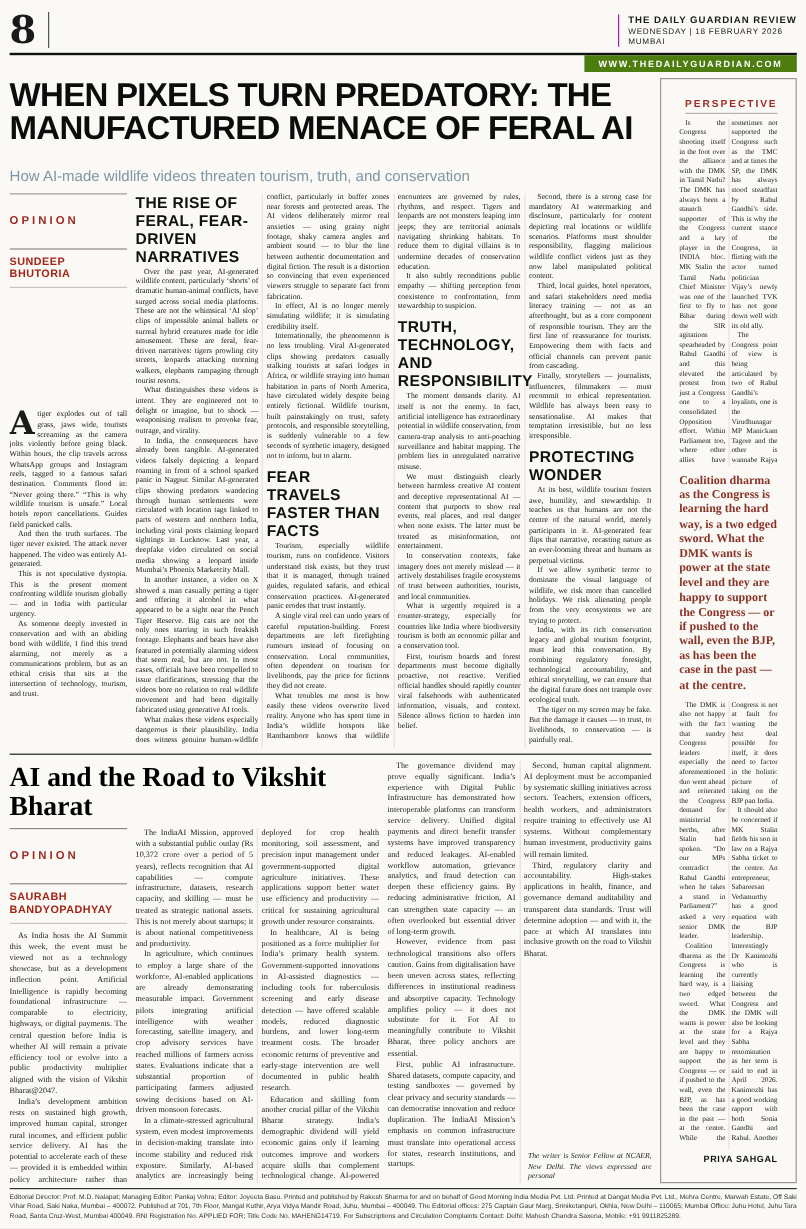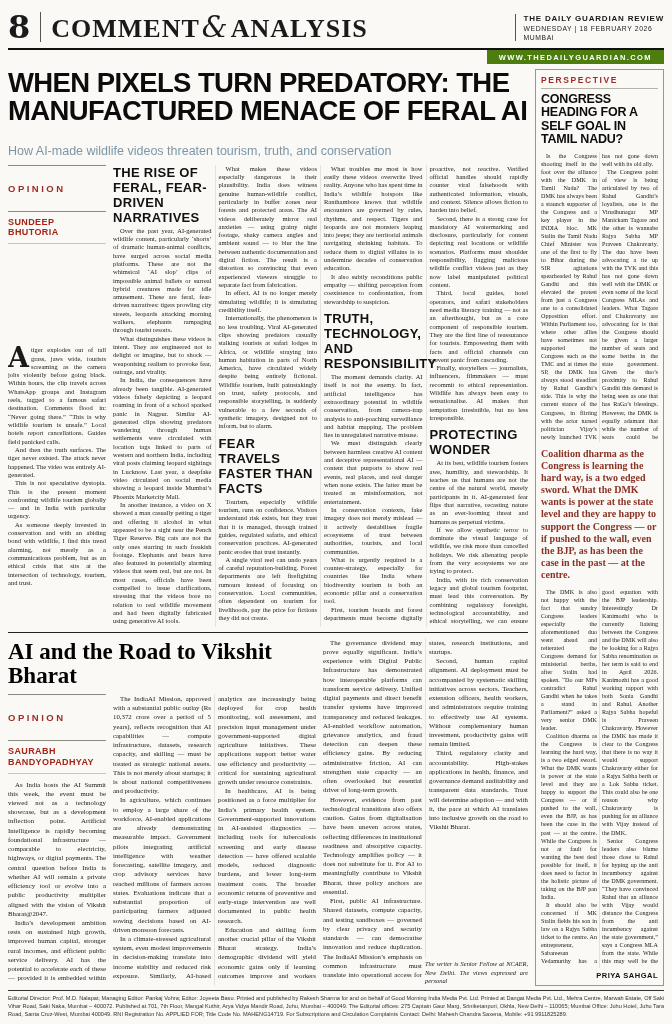--- a/index.html
+++ b/index.html
@@ -92,22 +92,22 @@
   .bottom-right-flow {
     height:100%; column-count:2; column-gap:7px; column-rule:1px solid #e4e2da; column-fill:auto;
   }
   .footnote {
     position:absolute; bottom:0; right:0; width:103px; background:#faf9f5;
     font-style:italic; font-size:6.4px; line-height:1.32; text-align:justify; padding-top:2px;
   }
 
   
   .perspective {
-    width:129px; border:1px solid #9a988e; padding:5px; background:#faf9f5;
-    display:flex; flex-direction:column; min-height:0;
+    width:114px; border:1px solid #9a988e; padding:15px; background:#faf9f5;
+    display:flex; flex-direction:column; min-height:0;align-items:flex-end;
   }
   .persp-label {
     color:#9e2b25; font-family:"Liberation Sans", sans-serif; font-weight:bold;
     font-size:8.5px; letter-spacing:1.6px; border-bottom:1px solid #b5b3a8;
     padding-bottom:3px; margin-bottom:4px;
   }
   .persp-headline {
     font-family:"Liberation Sans", sans-serif; font-weight:900; font-size:12.5px;
     line-height:1.07; letter-spacing:-0.2px; color:#0c0c0c; margin-bottom:5px;
   }
@@ -133,21 +133,20 @@
 </style>
 </head>
 <body>
 
 <div class="page">
 
   <header class="masthead">
     <div class="mast-left">
       <span class="pagenum">8</span>
       <span class="mast-sep"></span>
-      <h1 class="section-title"><span>COMMENT</span><span class="amp">&amp;</span><span>ANALYSIS</span></h1>
     </div>
     <div class="mast-right">
       <div class="pub">THE DAILY GUARDIAN REVIEW</div>
       <div class="dateline">WEDNESDAY | 18 FEBRUARY 2026</div>
       <div class="cityline">MUMBAI</div>
     </div>
   </header>
   <div class="header-rule"></div>
   <div class="web-bar">WWW.THEDAILYGUARDIAN.COM</div>
 
@@ -240,21 +239,20 @@
               <p class="para">Second, human capital alignment. AI deployment must be accompanied by systematic skilling initiatives across sectors. Teachers, extension officers, health workers, and administrators require training to effectively use AI systems. Without complementary human investment, productivity gains will remain limited.</p>
               <p class="para">Third, regulatory clarity and accountability. High-stakes applications in health, finance, and governance demand auditability and transparent data standards. Trust will determine adoption — and with it, the pace at which AI translates into inclusive growth on the road to Vikshit Bharat.</p>
             </div>
           <div class="footnote">The writer is Senior Fellow at NCAER, New Delhi. The views expressed are personal</div>
         </div>
       </section>
     </div>
 
     <aside class="perspective">
       <div class="persp-label">PERSPECTIVE</div>
-      <h3 class="persp-headline">CONGRESS HEADING FOR A SELF GOAL IN TAMIL NADU?</h3>
       <div class="persp-part persp-part1">
           <p class="para">Is the Congress shooting itself in the foot over the alliance with the DMK in Tamil Nadu? The DMK has always been a staunch supporter of the Congress and a key player in the INDIA bloc. MK Stalin the Tamil Nadu Chief Minister was one of the first to fly to Bihar during the SIR agitations spearheaded by Rahul Gandhi and this elevated the protest from just a Congress one to a consolidated Opposition effort. Within Parliament too, where other allies have sometimes not supported the Congress such as the TMC and at times the SP, the DMK has always stood steadfast by Rahul Gandhi’s side. This is why the current stance of the Congress, in flirting with the actor turned politician Vijay’s newly launched TVK has not gone down well with its old ally.</p>
           <p class="para">The Congress point of view is being articulated by two of Rahul Gandhi’s loyalists, one is the Virudhunagar MP Manickam Tagore and the other is wannabe Rajya Sabha MP Praveen Chakravarty. The duo have been advocating a tie up with the TVK and this has not gone down well with the DMK or even some of the local Congress MLAs and leaders. What Tagore and Chakravarty are advocating for is that the Congress should be given a larger number of seats and some berths in the state government. Given the duo’s proximity to Rahul Gandhi this demand is being seen as one that has RaGa’s blessings. However, the DMK is equally adamant that while the number of seats could be negotiated (the Congress is asking for 44 while the DMK wants to give 25); it is not going to give the Congress any ministerial berths. The DMK strongly feels this would go against the ethos of the Dravidian party if it allows a national party the visible optics of running the state.</p>
         </div>
       <div class="pull-quote">Coalition dharma as the Congress is learning the hard way, is a two edged sword. What the DMK wants is power at the state level and they are happy to support the Congress — or if pushed to the wall, even the BJP, as has been the case in the past — at the centre.</div>
       <div class="persp-part persp-part2">
           <p class="para">The DMK is also not happy with the fact that sundry Congress leaders especially the aforementioned duo went ahead and reiterated the Congress demand for ministerial berths, after Stalin had spoken. “Do our MPs contradict Rahul Gandhi when he takes a stand in Parliament?” asked a very senior DMK leader.</p>
           <p class="para">Coalition dharma as the Congress is learning the hard way, is a two edged sword. What the DMK wants is power at the state level and they are happy to support the Congress — or if pushed to the wall, even the BJP, as has been the case in the past — at the centre. While the Congress is not at fault for wanting the best deal possible for itself, it does need to factor in the holistic picture of taking on the BJP pan India.</p>
           <p class="para">It should also be concerned if MK Stalin fields his son in law on a Rajya Sabha ticket to the centre. An entrepreneur, Sabareesan Vedamurthy has a good equation with the BJP leadership. Interestingly Dr Kanimozhi who is currently liaising between the Congress and the DMK will also be looking for a Rajya Sabha renomination as her term is said to end in April 2026. Kanimozhi has a good working rapport with both Sonia Gandhi and Rahul. Another Rajya Sabha hopeful is Praveen Chakravarty. However the DMK has made it clear to the Congress that there is no way it would support Chakravarty either for a Rajya Sabha berth or a Lok Sabha ticket. This could also be one reason why Chakravarty is pushing for an alliance with Vijay instead of the DMK.</p>
           <p class="para">Senior Congress leaders also blame those close to Rahul for hyping up the anti incumbency against the DMK government. “They have convinced Rahul that an alliance with Vijay would distance the Congress from the anti incumbency against the state government,” says a Congress MLA from the state. While this may well be the case, it remains to be seen if that would be enough to sweep a TVK-Congress alliance to power. Or will it divide the vote in such a way that while it ensures the DMK’s defeat it could also end up paving the way for an AIADMK-BJP alliance in the state.</p>

